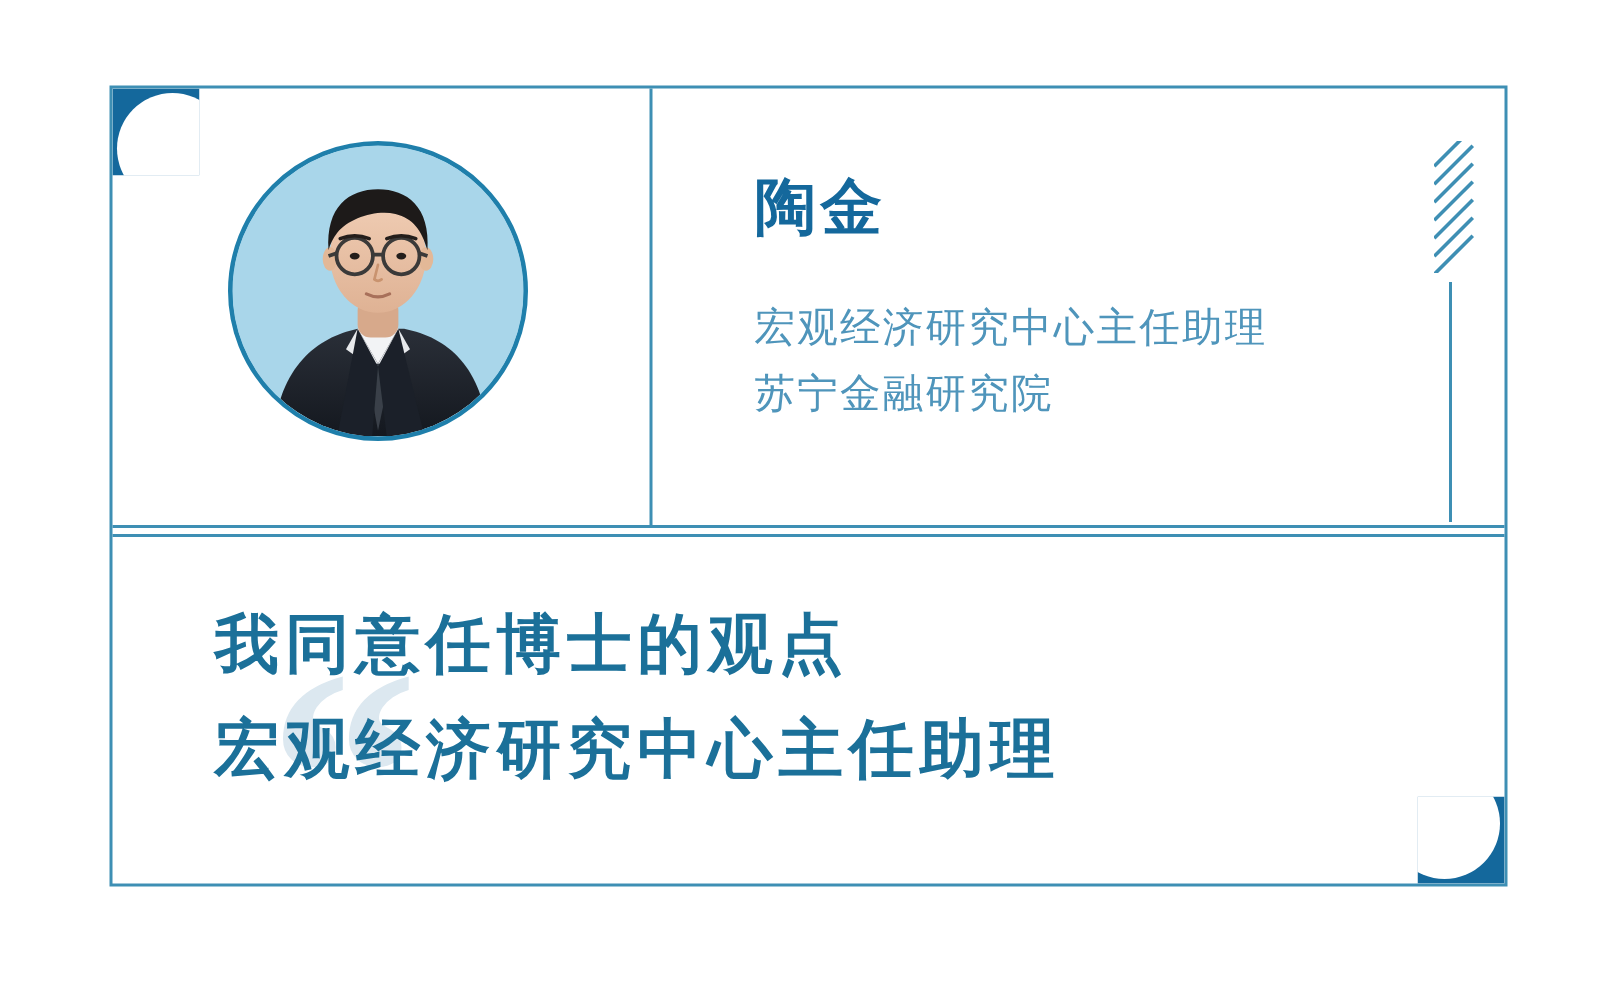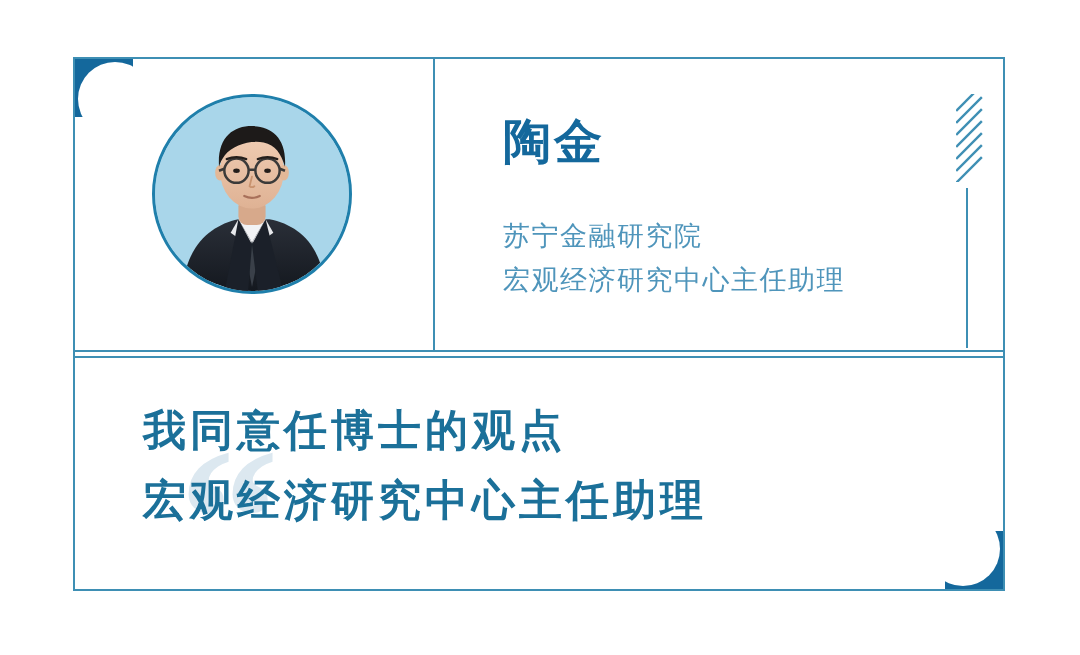--- a/index.html
+++ b/index.html
@@ -133,26 +133,26 @@
     height: 291px;
     background: #3e8fb4;
   }
 
   .identity {
     position: absolute;
     left: 428px;
     top: 57px;
   }
   .person-name {
-    font-size: 48px;
+    font-size: 41px;
     font-weight: bold;
     color: #14689c;
     letter-spacing: 3px;
     line-height: 1.1;
-    margin: 0 0 46px 0;
+    margin: 0 0 36px 0;
     white-space: nowrap;
   }
   .affil-line {
     font-size: 27px;
     color: #4f95bb;
     letter-spacing: 1.5px;
     line-height: 1.62;
     white-space: nowrap;
   }
 
@@ -301,22 +301,22 @@
               <path d="M92 102 Q100 106 108 102" stroke="#a8705a" stroke-width="2.2" fill="none" stroke-linecap="round"></path>
             </g>
           </svg>
         </div>
       </div>
 
       <div class="vdivider-main"></div>
 
       <div class="identity">
         <div class="person-name">陶金</div>
+        <div class="affil-line">宏观经济研究中心主任助理</div>
         <div class="affil-line">苏宁金融研究院</div>
-        <div class="affil-line">宏观经济研究中心主任助理</div>
       </div>
 
       <div class="hatch">
         <svg width="34" height="88" viewBox="0 0 34 88" xmlns="http://www.w3.org/2000/svg">
           <g stroke="#3e8fb4" stroke-width="2.4" stroke-linecap="square">
             <line x1="1" y1="16" x2="25" y2="-8"></line>
             <line x1="1" y1="28" x2="25" y2="4"></line>
             <line x1="1" y1="40" x2="25" y2="16"></line>
             <line x1="1" y1="52" x2="25" y2="28"></line>
             <line x1="1" y1="64" x2="25" y2="40"></line>

